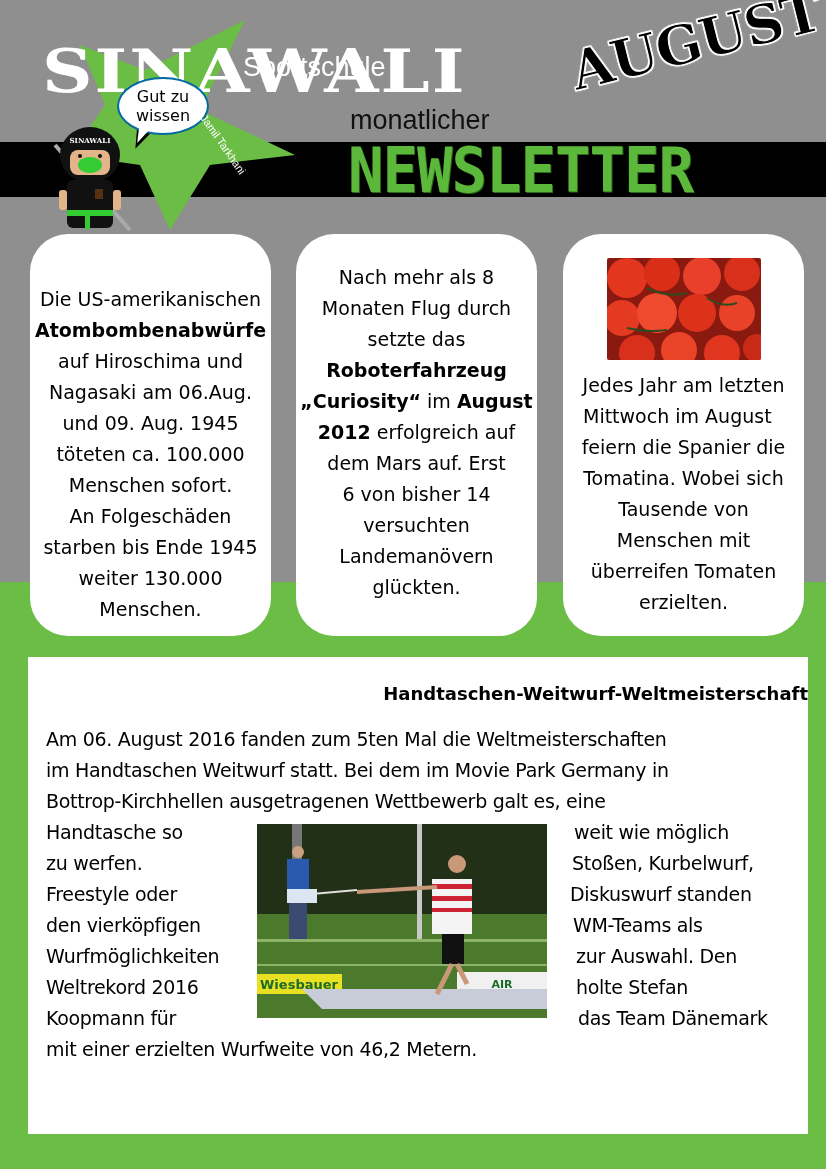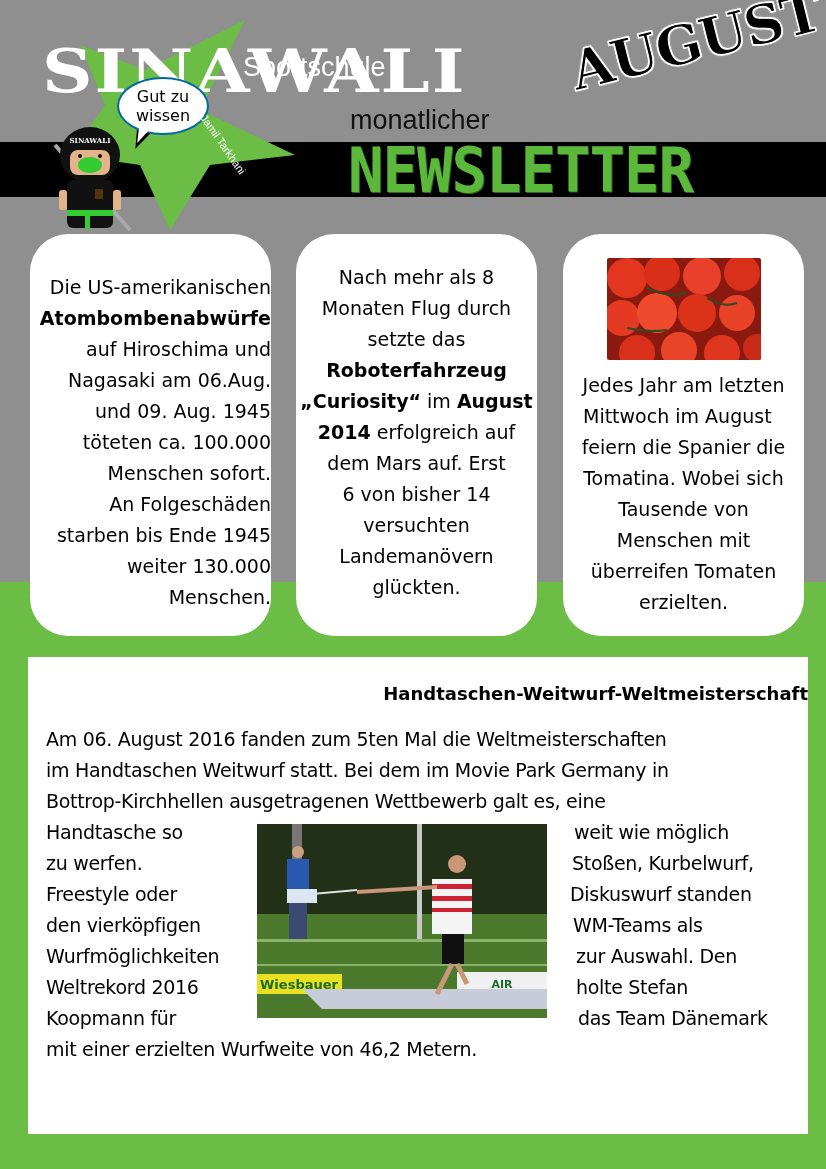--- a/index.html
+++ b/index.html
@@ -79,21 +79,21 @@
     .ninja { position: absolute; left: 45px; top: 125px; width: 95px; height: 110px; }
     .card {
       position: absolute; top: 234px; height: 402px; width: 241px;
       background: #ffffff; border-radius: 38px;
       font-family: "DejaVu Sans", sans-serif;
       font-size: 19px; line-height: 31px; color: #000;
       text-align: center;
     }
     .card .line { display: block; white-space: nowrap; }
     .card b { font-weight: bold; }
-    .card1 { left: 30px; padding-top: 38px; text-align: right; }
+    .card1 { left: 30px; padding-top: 50px; }
     .card2 { left: 296px; padding-top: 28px; }
     .card3 { left: 563px; padding-top: 24px; }
     .tomato-img {
       display: block; margin: 0 auto 10px auto; width: 154px; height: 102px;
       border-radius: 2px; overflow: hidden;
     }
     .card3 .text { margin-top: 1px; }
     .panel {
       position: absolute; left: 28px; top: 657px; width: 780px; height: 477px;
       background: #ffffff;
@@ -167,21 +167,21 @@
   <span class="line">weiter 130.000</span>
   <span class="line">Menschen.</span>
 </div>
 
 <div class="card card2">
   <span class="line">Nach mehr als 8</span>
   <span class="line">Monaten Flug durch</span>
   <span class="line">setzte das</span>
   <span class="line"><b>Roboterfahrzeug</b></span>
   <span class="line"><b>„Curiosity“</b><span style="white-space:pre"> im </span><b>August</b></span>
-  <span class="line"><b>2014</b><span style="white-space:pre"> erfolgreich auf</span></span>
+  <span class="line"><b>2012</b><span style="white-space:pre"> erfolgreich auf</span></span>
   <span class="line">dem Mars auf. Erst</span>
   <span class="line">6 von bisher 14</span>
   <span class="line">versuchten</span>
   <span class="line">Landemanövern</span>
   <span class="line">glückten.</span>
 </div>
 
 <div class="card card3">
   <svg class="tomato-img" viewBox="0 0 154 102">
     <rect width="154" height="102" fill="#8a1a10"></rect>

